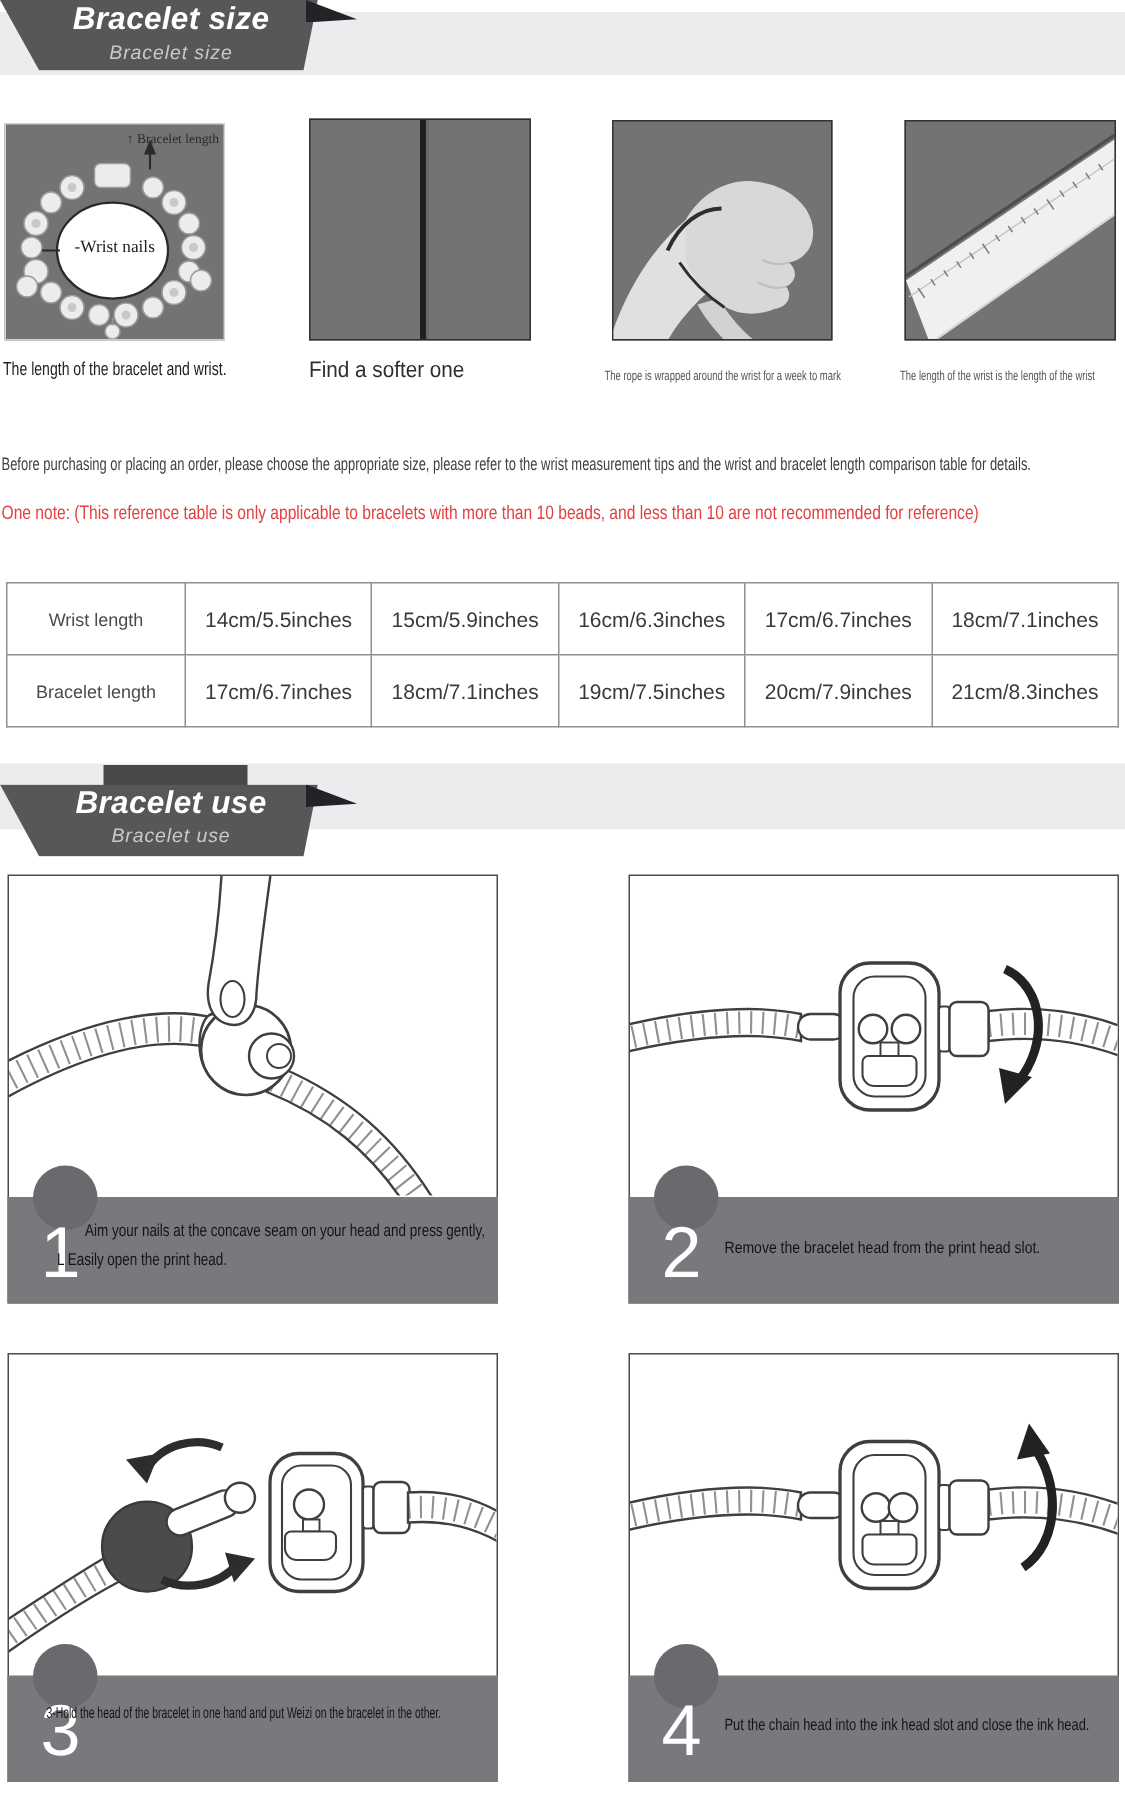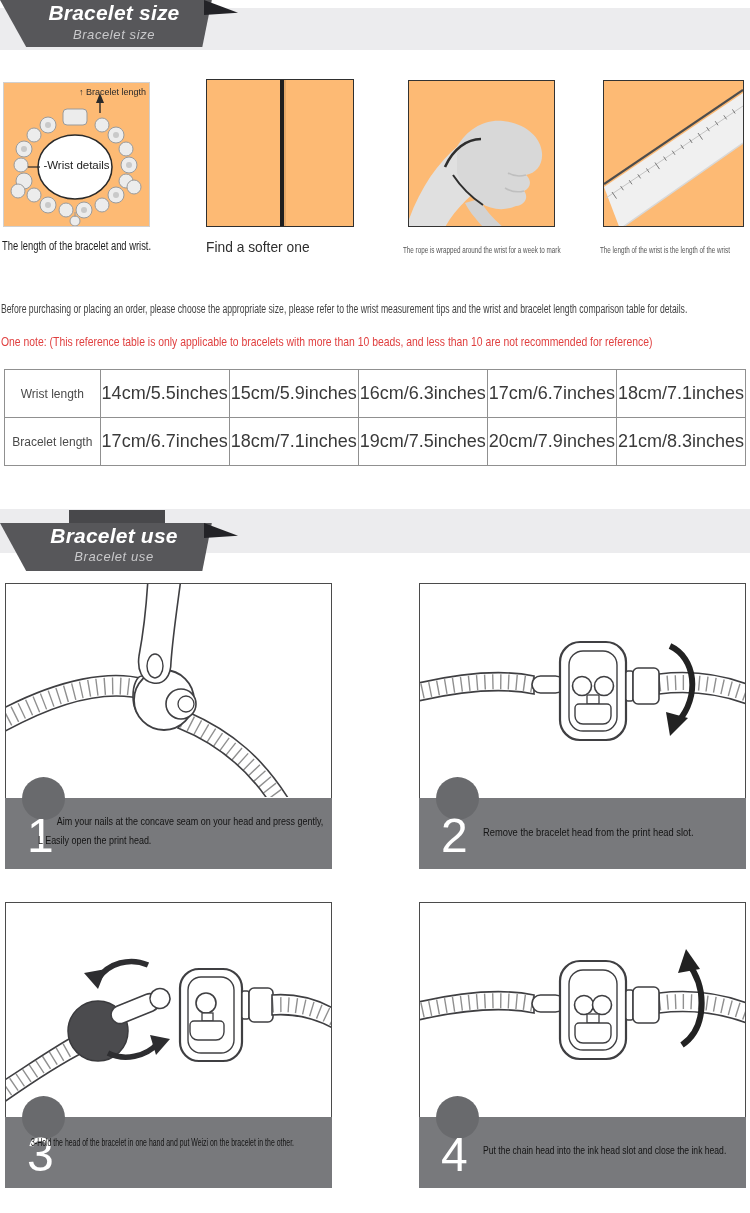--- a/index.html
+++ b/index.html
@@ -28,21 +28,21 @@
   .ribbon1 .r-title{top:1px;}
   .ribbon1 .r-sub{top:27px;}
   .ribbon2{left:0;top:509px;width:238px;height:63px;}
   .ribbon2 .back{position:absolute;left:69px;top:1px;width:96px;height:15px;background:#48484b;}
   .ribbon2 .main{left:0;top:14px;width:238px;height:48px;}
   .ribbon2 .fold{left:204px;top:14px;}
   .ribbon2 .r-title{top:15px;}
   .ribbon2 .r-sub{top:40px;}
 
   
-  .fig{position:absolute;background:#fdba74;z-index:1;}
+  .fig{position:absolute;background:#737373;z-index:1;font-family:Liberation Serif, serif;}
   .fig svg{display:block;}
   .fig1{left:3px;top:82px;width:145px;height:143px;border:1px solid #d0d0d0;}
   .fig2{left:206px;top:79px;width:146px;height:146px;border:1px solid #2f2f2f;}
   .fig3{left:408px;top:80px;width:145px;height:145px;border:1px solid #333333;}
   .fig4{left:603px;top:80px;width:139px;height:145px;border:1px solid #333333;}
   .rope-line{position:absolute;left:50%;top:0;width:4px;height:100%;background:#1f1f1f;
      box-shadow:2px 0 0 rgba(0,0,0,0.10);}
   .fig1-blabel{position:absolute;top:4px;right:3px;font-size:9px;color:#2a2a2a;white-space:nowrap;}
   .fig1-wlabel{position:absolute;left:0;top:76px;width:145px;text-align:center;
      font-size:11.5px;color:#222;white-space:nowrap;}
@@ -53,23 +53,23 @@
   .cap3{left:403px;top:245px;font-size:9px;color:#555;transform:scaleX(0.70);}
   .cap4{left:600px;top:245px;font-size:9px;color:#555;transform:scaleX(0.70);}
 
   
   .intro{position:absolute;left:1px;top:302px;font-size:12px;color:#3f3f3f;
      white-space:nowrap;transform:scaleX(0.72);transform-origin:left top;}
   .note{position:absolute;left:1px;top:334px;font-size:13px;color:#e04040;
      white-space:nowrap;transform:scaleX(0.80);transform-origin:left top;}
 
   
-  .size-table{position:absolute;left:4px;top:369px;width:742px;border-collapse:collapse;z-index:1;}
+  .size-table{position:absolute;left:4px;top:388px;width:742px;border-collapse:collapse;z-index:1;}
   .size-table td{border:1px solid #909090;height:45px;text-align:center;vertical-align:middle;
-     font-size:18px;color:#3a3a3a;background:#fff;}
+     font-size:14px;color:#3a3a3a;background:#fff;}
   .size-table td.hd{width:116px;font-size:12px;color:#4a4a4a;}
 
   
   .panel{position:absolute;width:325px;height:284px;background:#fff;border:1px solid #4b4b4b;z-index:1;}
   .p1{left:5px;top:583px;}
   .p2{left:419px;top:583px;}
   .p3{left:5px;top:902px;}
   .p4{left:419px;top:902px;}
   .panel svg{position:absolute;left:0;top:0;}
   .pbar{position:absolute;left:-1px;right:-1px;bottom:-1px;height:71px;background:#78797c;}
@@ -132,21 +132,21 @@
       <line x1="71" y1="129" x2="71" y2="134" stroke="#9b9b9b"></line>
       <ellipse cx="71" cy="84" rx="37" ry="32" fill="#ffffff" stroke="#2a2a2a" stroke-width="1.5"></ellipse>
       <line x1="24" y1="84" x2="36" y2="84" stroke="#2a2a2a" stroke-width="1.2"></line>
       <line x1="96" y1="30" x2="96" y2="14" stroke="#2a2a2a" stroke-width="1.4"></line>
       <path d="M 96,10 L 92,20 L 100,20 Z" fill="#2a2a2a"></path>
     </svg>
     <div class="fig1-blabel">
       <span>↑</span>
       <span>Bracelet length</span>
     </div>
-    <div class="fig1-wlabel">-Wrist details</div>
+    <div class="fig1-wlabel">-Wrist nails</div>
   </div>
 
   <div class="fig fig2">
     <div class="rope-line"></div>
   </div>
 
   <div class="fig fig3">
     <svg width="145" height="145" viewBox="0 0 145 145">
       <path d="M -4,150 C 8,112 26,84 50,64 L 86,96 C 62,112 44,130 34,150 Z" fill="#e0e0e0"></path>
       <path d="M 48,66 C 58,48 76,38 94,40 C 116,42 132,56 133,72 C 134,84 127,92 117,94

